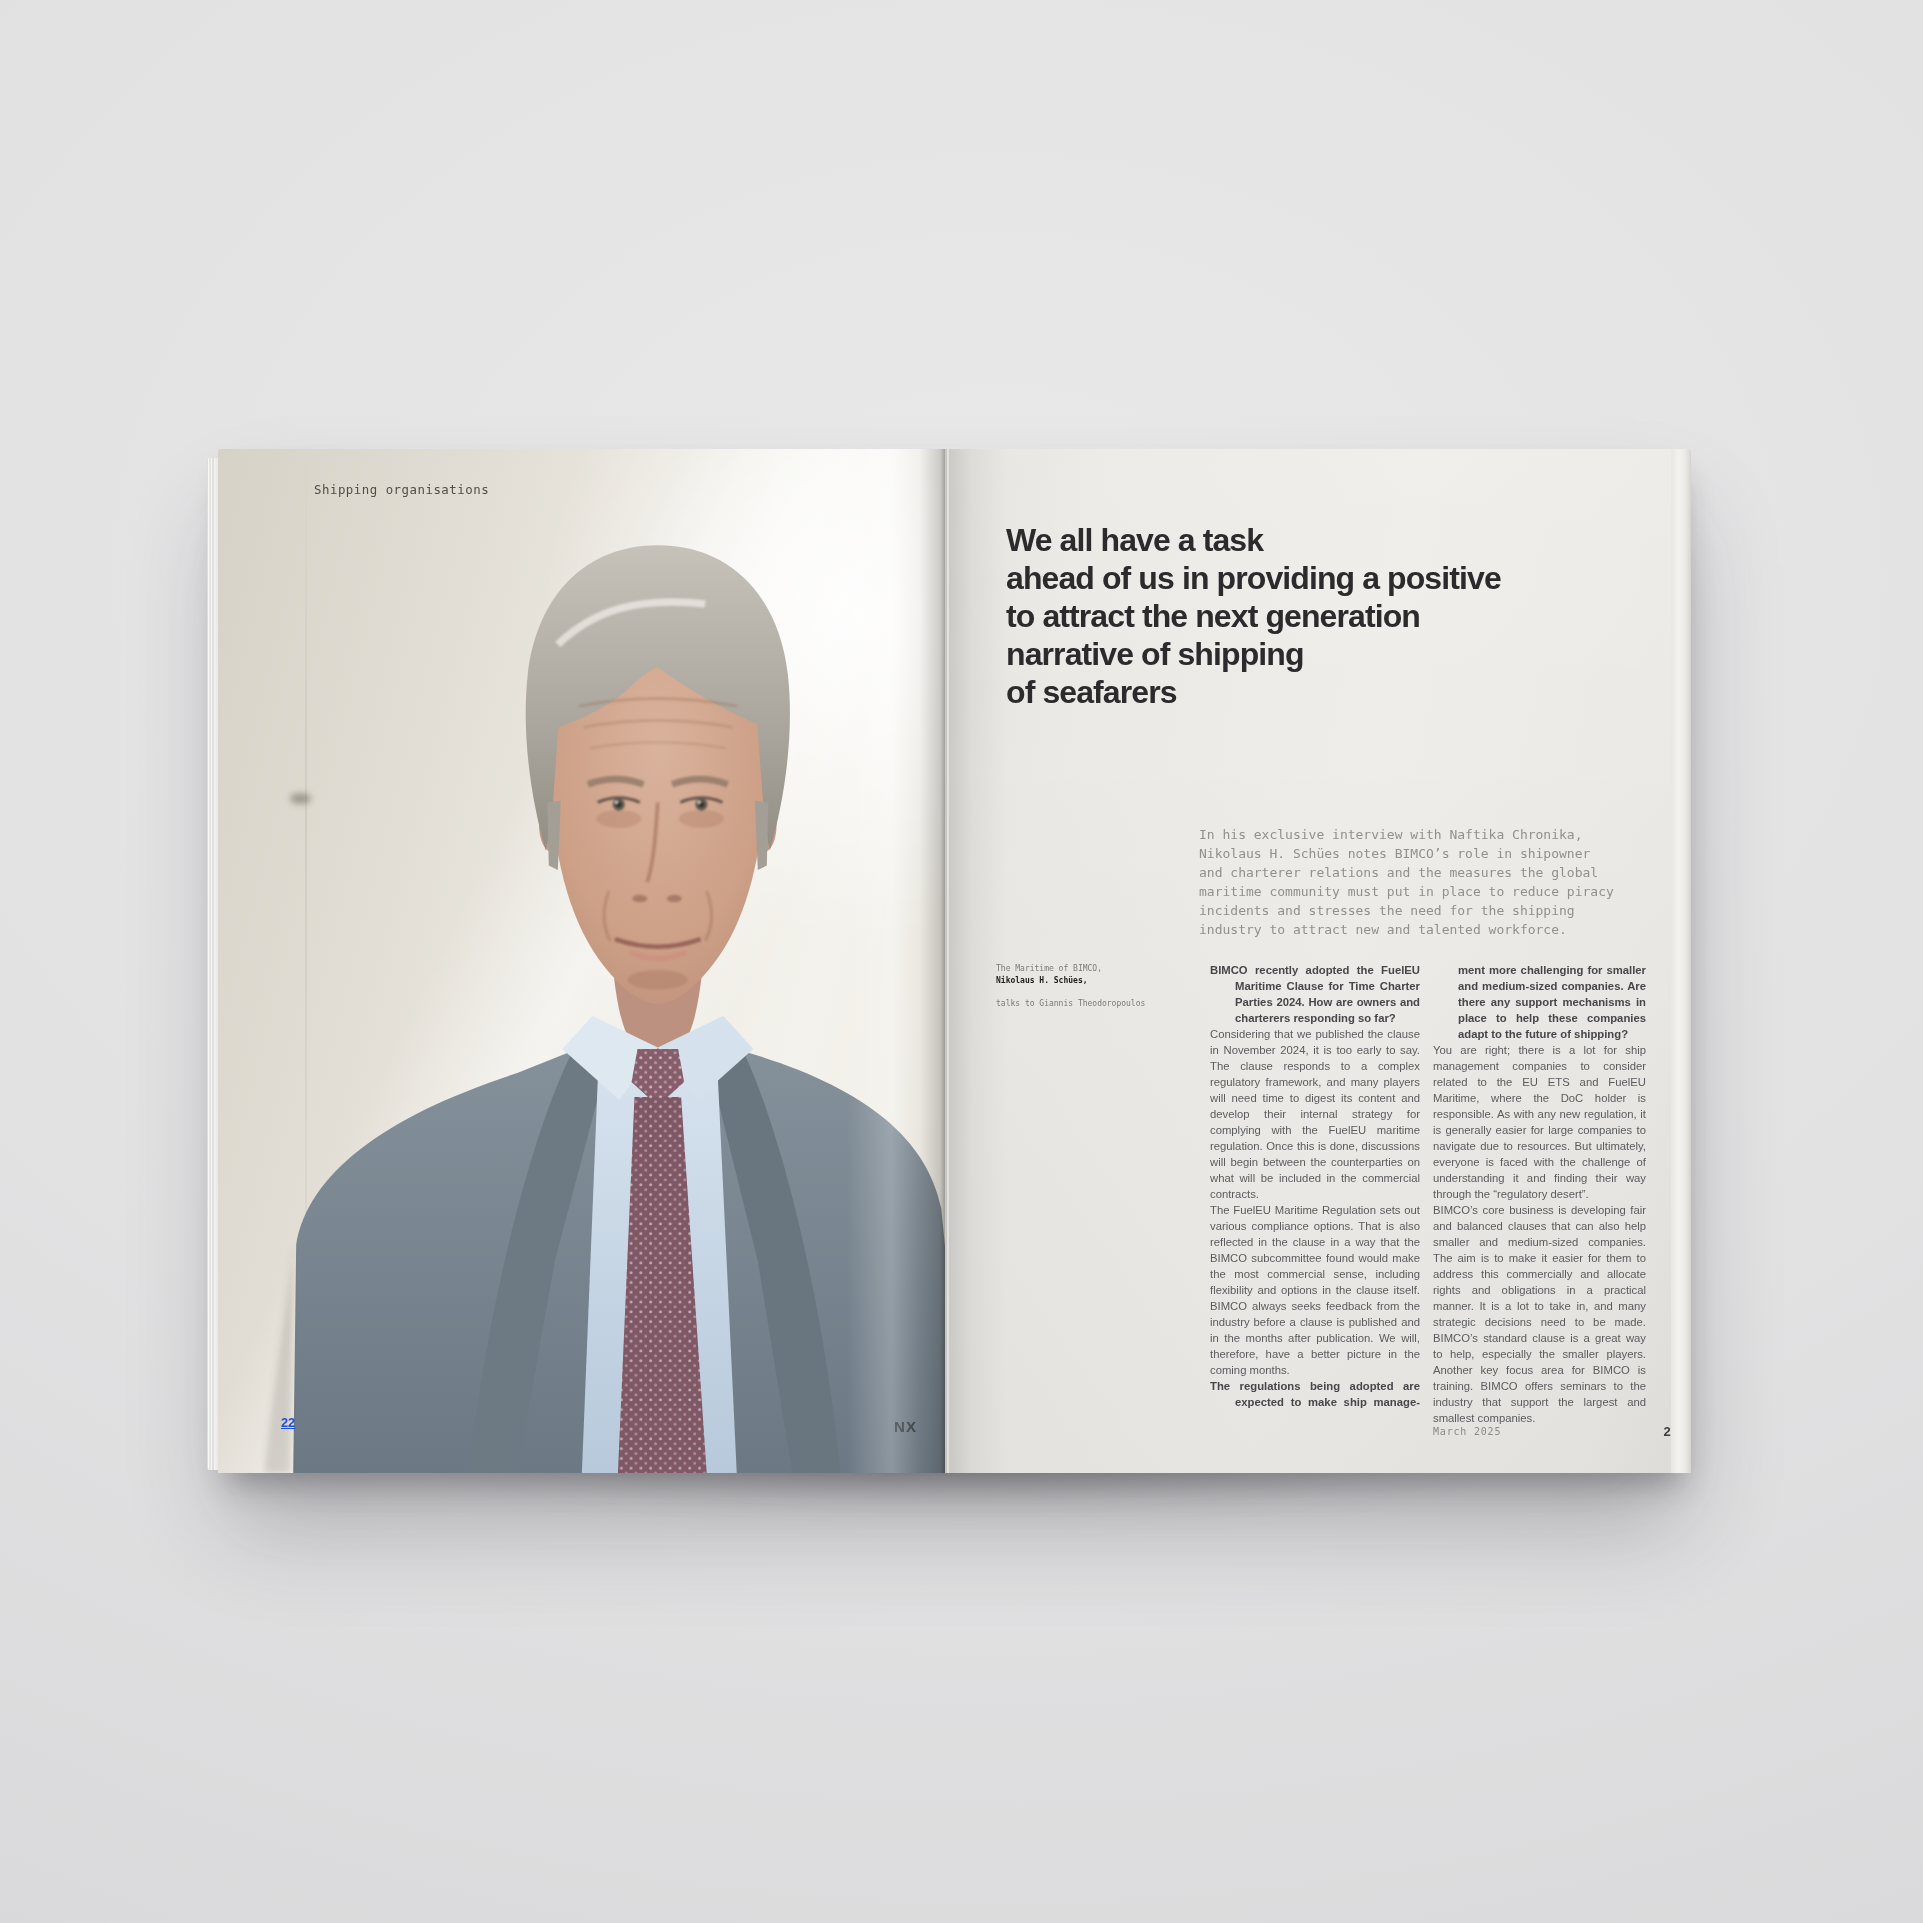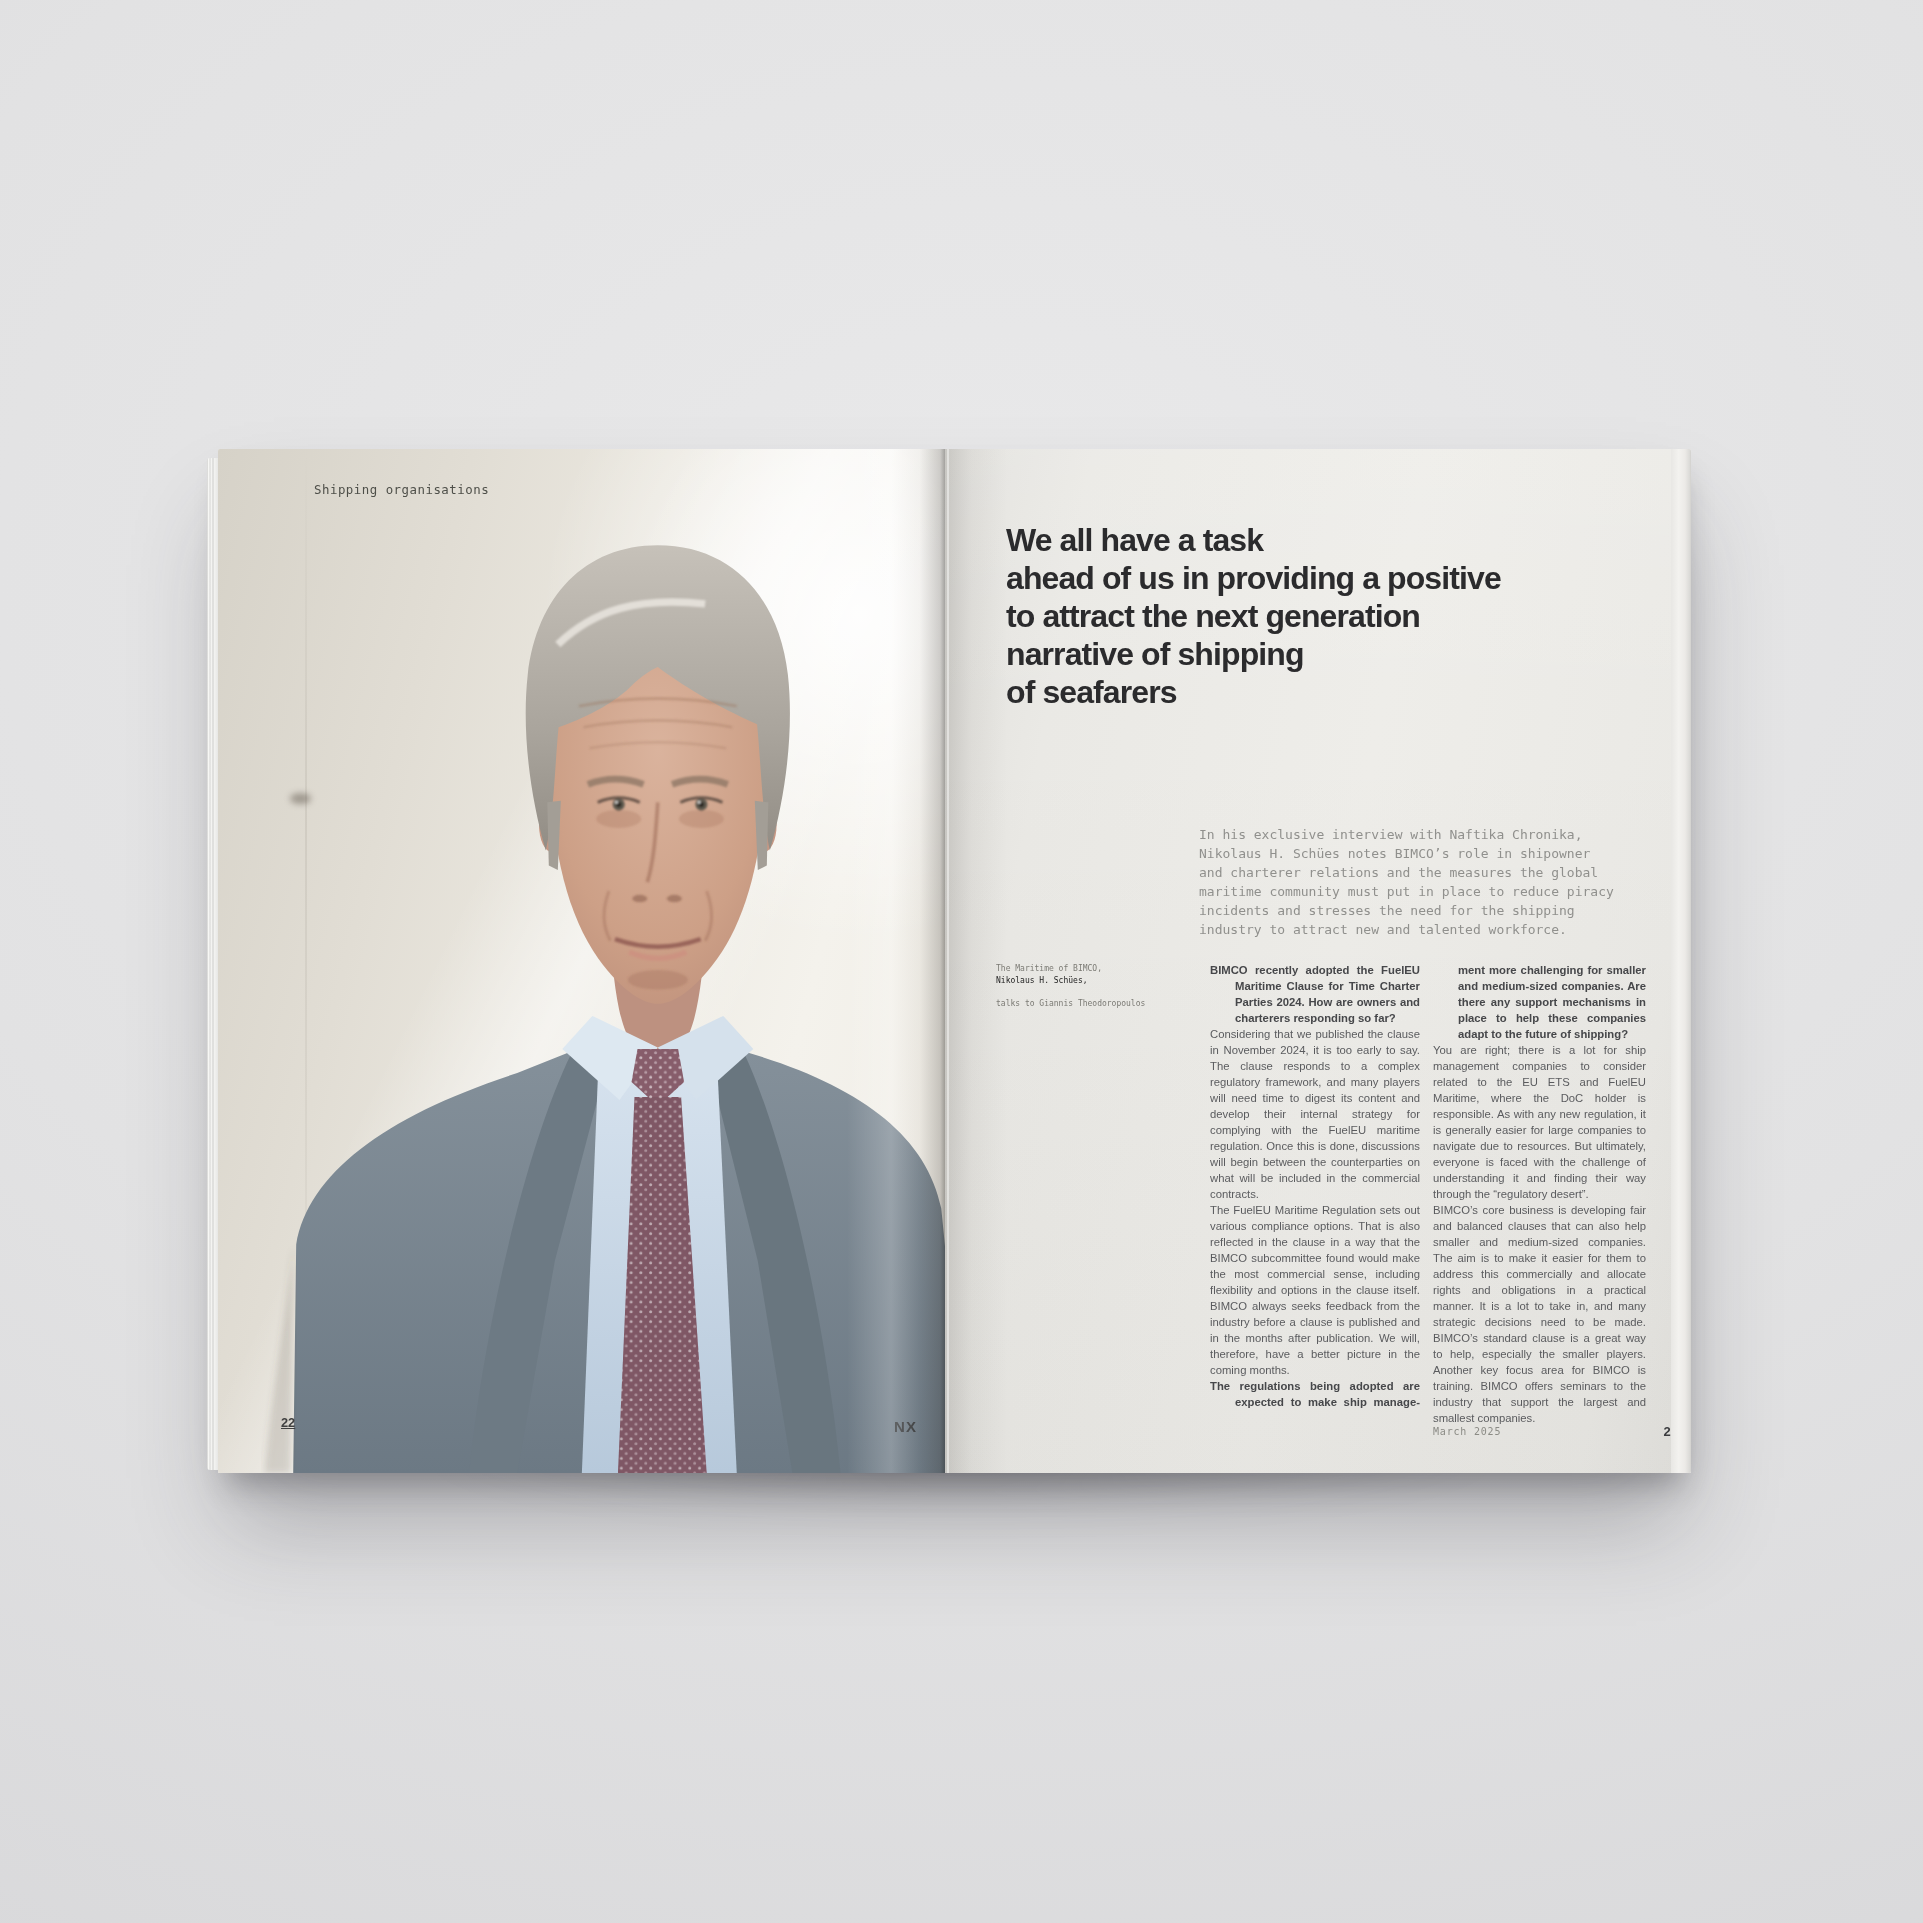--- a/index.html
+++ b/index.html
@@ -26,40 +26,40 @@
     background:linear-gradient(116deg, rgba(255,255,255,0) 38%, rgba(255,255,255,.5) 50%, rgba(255,255,255,0) 65%);}
   .photo .panel-line{position:absolute;left:87px;top:0;bottom:0;width:2.3px;
     background:linear-gradient(to bottom, rgba(90,82,70,.0), rgba(90,82,70,.10) 35%, rgba(90,82,70,.05) 75%, rgba(90,82,70,0));}
   .photo .wall-mark{position:absolute;left:72px;top:344px;width:21px;height:11.3px;border-radius:50%;
     background:rgba(60,50,40,.38);filter:blur(3px);}
   .photo svg{position:absolute;inset:0;}
   .spine-shade-left{position:absolute;right:0;top:0;bottom:0;width:98px;
     background:linear-gradient(to right, rgba(255,255,255,0), rgba(255,255,255,.22) 45%, rgba(110,100,88,.06) 74%, rgba(45,40,34,.22) 95%, rgba(22,20,16,.38) 100%);}
   .section-label{position:absolute;left:96px;top:33px;font-family:"DejaVu Sans Mono",monospace;
     font-size:12.4px;letter-spacing:0.5px;color:#4e4f49;}
-  .pagenum-left{position:absolute;left:63px;top:966px;font-size:12.8px;font-weight:700;color:#404040;text-decoration:underline;}
+  .pagenum-left{position:absolute;left:63px;top:966px;font-size:12.8px;font-weight:700;color:#1d4ed8;text-decoration:underline;}
   .brandmark{position:absolute;left:676px;top:969px;font-size:15px;font-weight:800;letter-spacing:1.1px;color:#3a3c3e;}
 
   
   .spine-shade-right{position:absolute;left:0;top:0;bottom:0;width:63px;
     background:linear-gradient(to right, rgba(48,44,38,.16), rgba(48,44,38,.05) 42%, rgba(48,44,38,0));}
   .spine-glow{position:absolute;left:1.5px;top:0;bottom:0;width:2.3px;background:rgba(255,255,255,.45);}
   .page-right .tone{position:absolute;inset:0;
     background:linear-gradient(to bottom, rgba(255,255,255,.10), rgba(255,255,255,0) 28%, rgba(20,20,18,.035) 100%);}
   .fore-edge{position:absolute;right:0;top:0;bottom:0;width:20px;
     background:linear-gradient(to right,#e8e7e4 0%,#f3f2ef 38%,#eceae7 70%,#dcdbd8 92%,#d2d1ce 100%);}
   .headline{position:absolute;left:54px;top:65px;width:601px;margin:7px;
     font-size:32px;line-height:38px;font-weight:700;letter-spacing:-0.9px;color:#2b2b2d;}
   .headline span{display:block;}
   .intro{position:absolute;left:254px;top:376px;width:440px;
     font-family:"DejaVu Sans Mono",monospace;font-size:13px;line-height:19px;
     color:#90908d;white-space:pre-line;}
   .caption{position:absolute;left:51px;top:514px;width:188px;
     font-family:"DejaVu Sans Mono",monospace;font-size:8px;line-height:12px;color:#7b7a74;}
-  .cap-name{font-weight:400;color:#1d1d1d;}
+  .cap-name{font-weight:700;color:#1d1d1d;}
   .cap-talks{margin-top:11.3px;}
   .col{position:absolute;top:513px;font-size:11.3px;line-height:16px;color:#5a5b5e;
     text-align:justify;hyphens:auto;-webkit-hyphens:auto;}
   .col1{left:265px;width:210px;}
   .col2{left:488px;width:213px;}
   .col p{margin:0;}
   .q{font-weight:700;color:#46474a;}
   .hang{padding-left:25px;text-indent:-25px;}
   .q2{margin-top:15px;text-align-last:justify;}
   .cont{padding-left:25px;}

